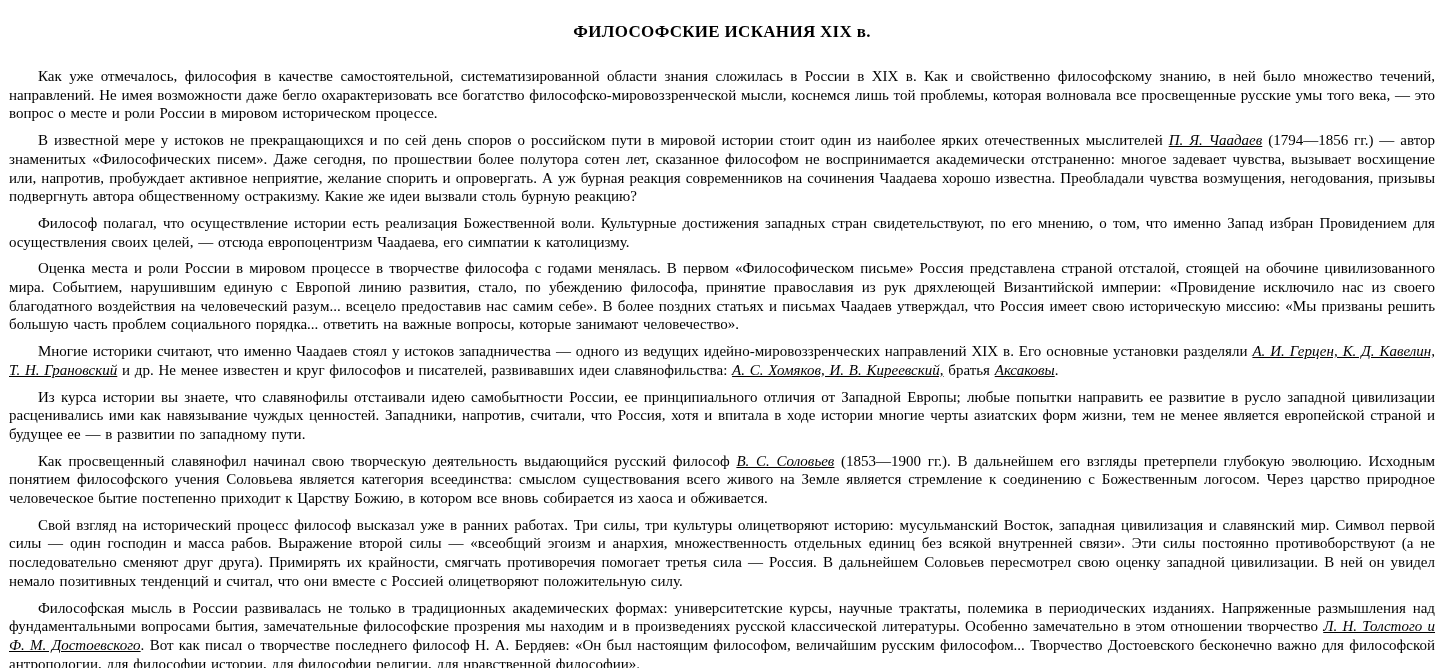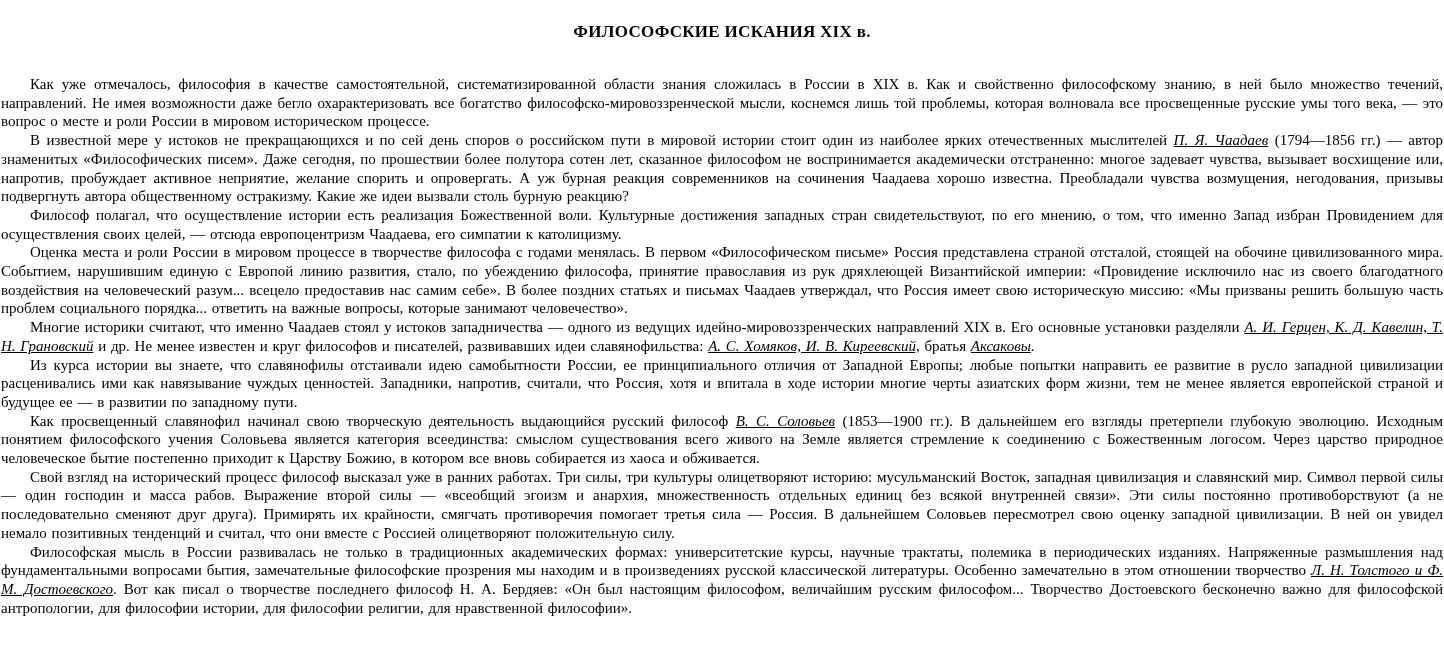--- a/index.html
+++ b/index.html
@@ -15,29 +15,29 @@
     font-family: "Liberation Serif", "DejaVu Serif", serif;
   }
   .doc {
     width: 1442px;
     padding: 0 1px;
   }
   .doc-title {
     font-size: 17px;
     font-weight: bold;
     text-align: center;
-    margin: 22px 0 33px 0;
+    margin: 22px 0 25px 0;
     letter-spacing: 0.3px;
   }
   .para {
     font-size: 15px;
     line-height: 18.7px;
     text-align: justify;
     text-indent: 29px;
-    margin: 0;
+    margin: 8px;
     word-spacing: 1px;
   }
   .para .it {
     font-style: italic;
     text-decoration: underline;
   }
 </style>
 </head>
 <body>
 

